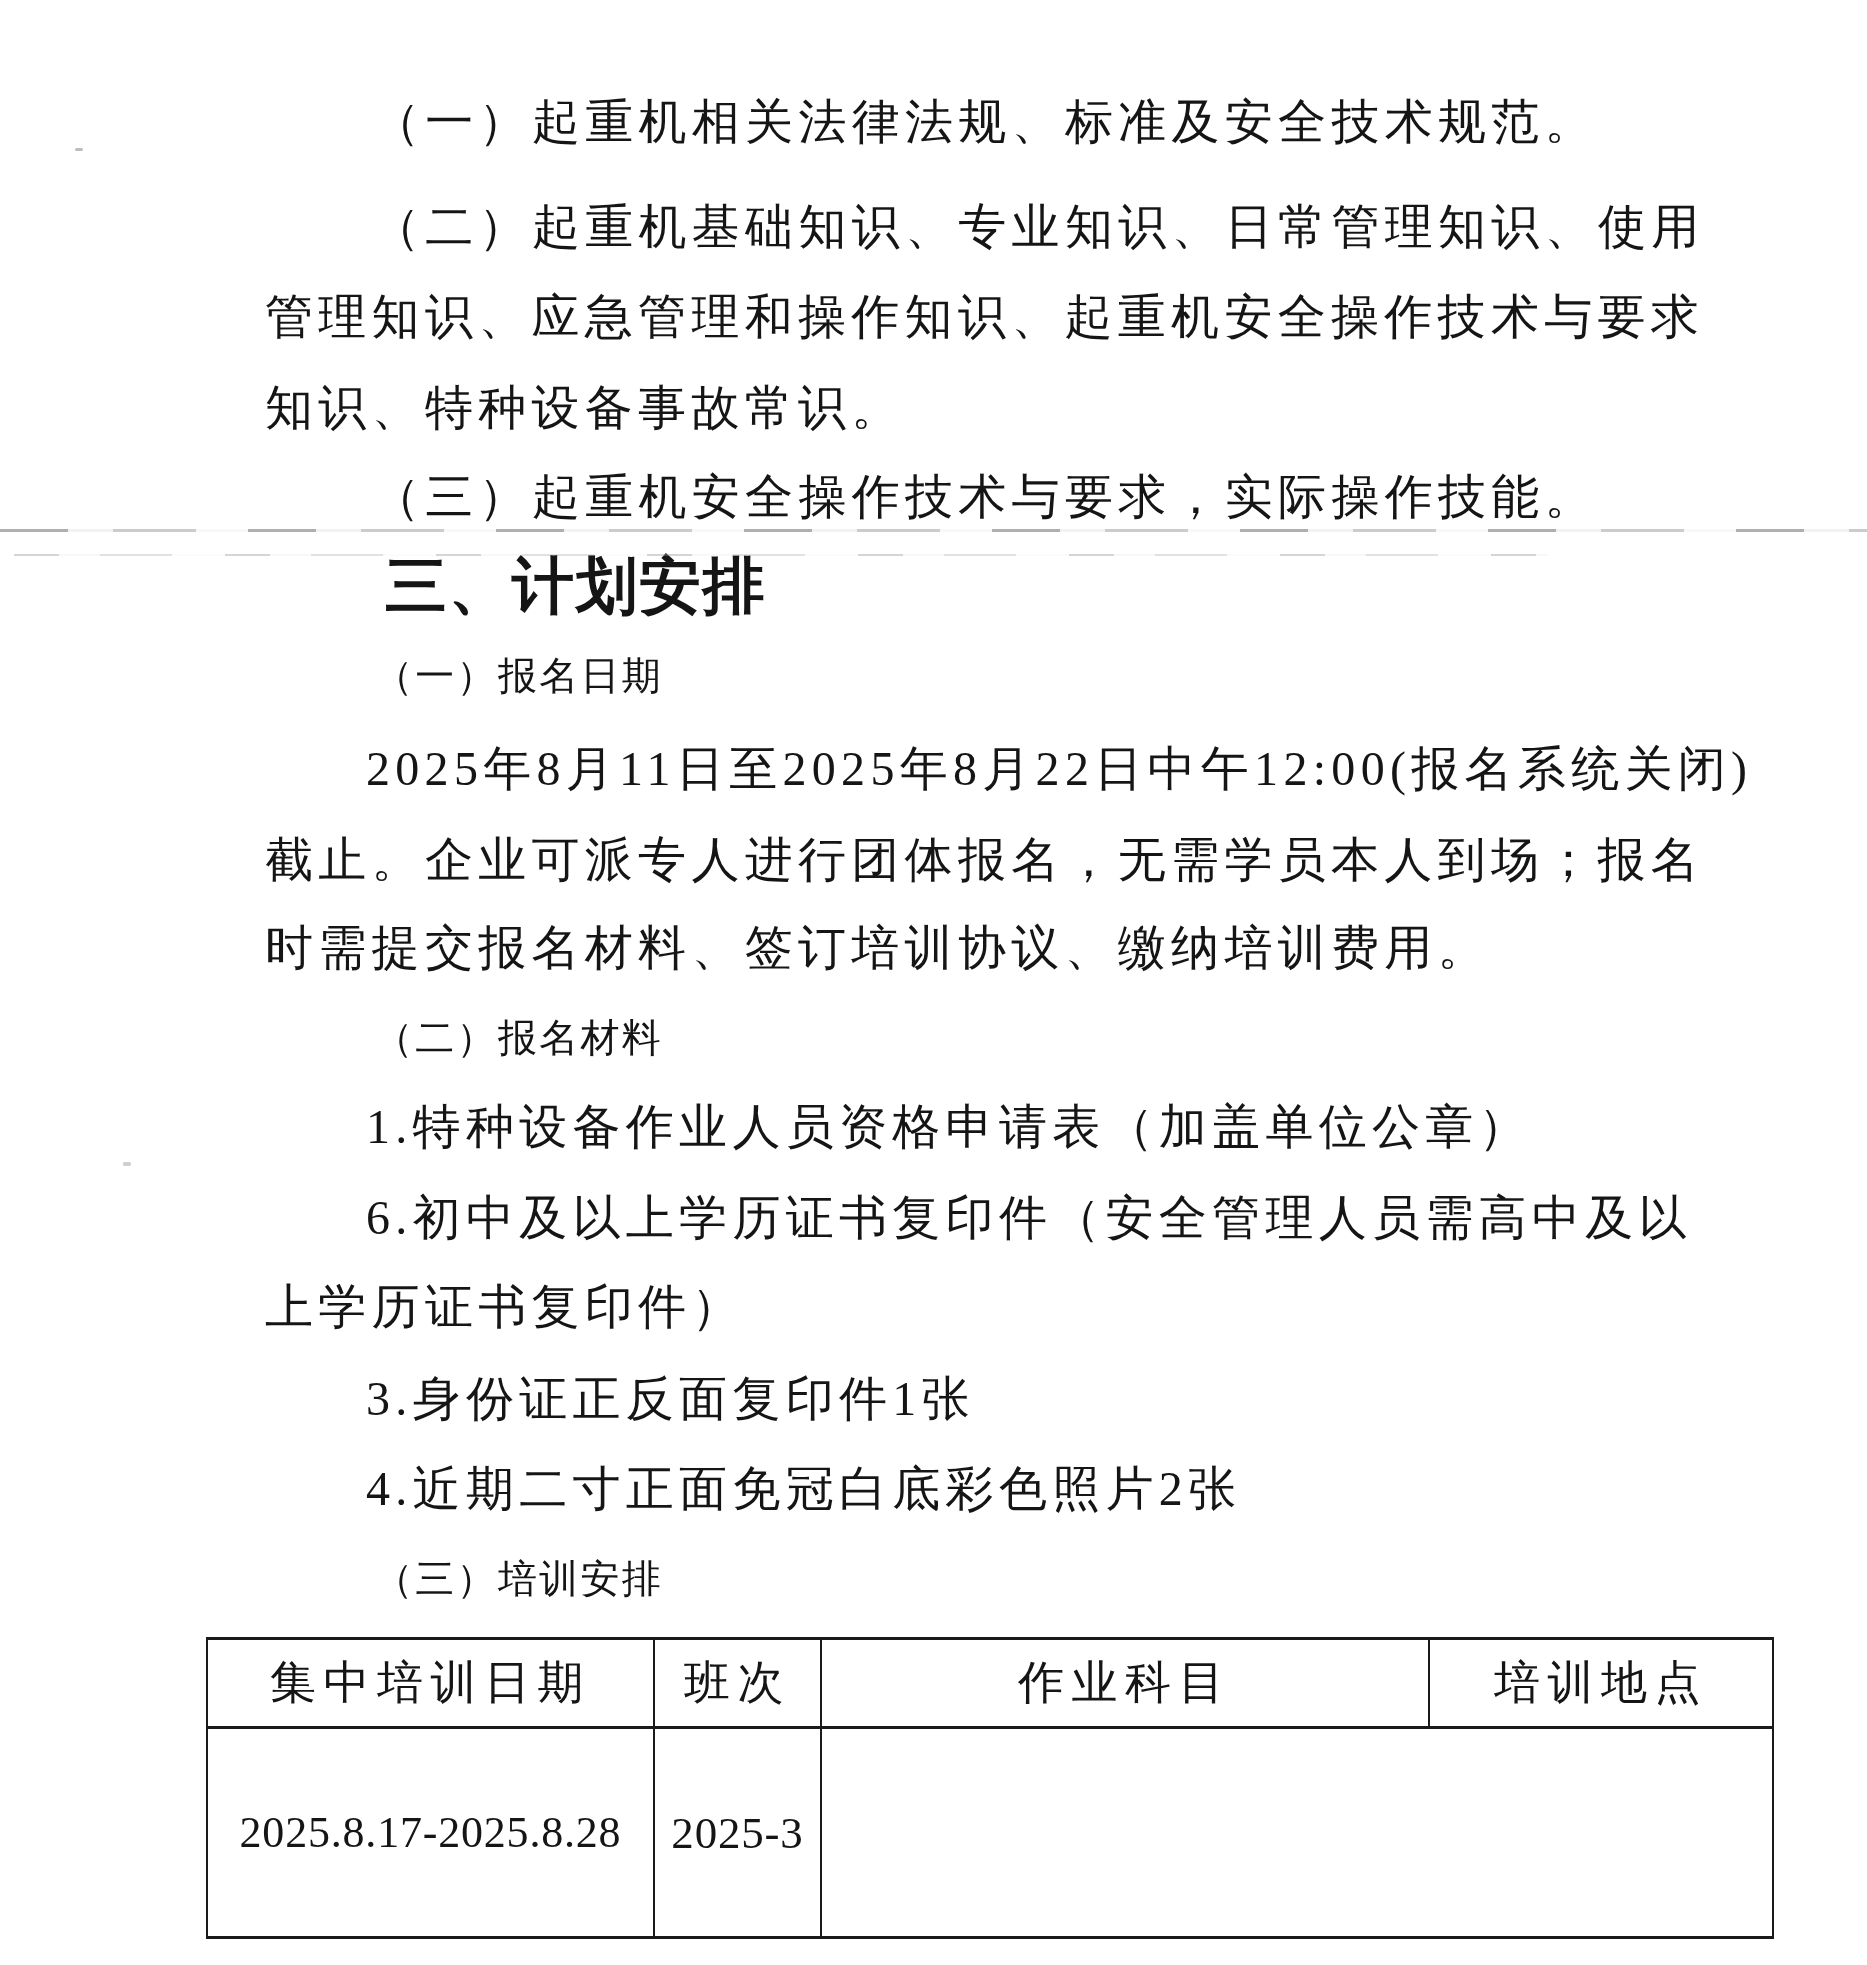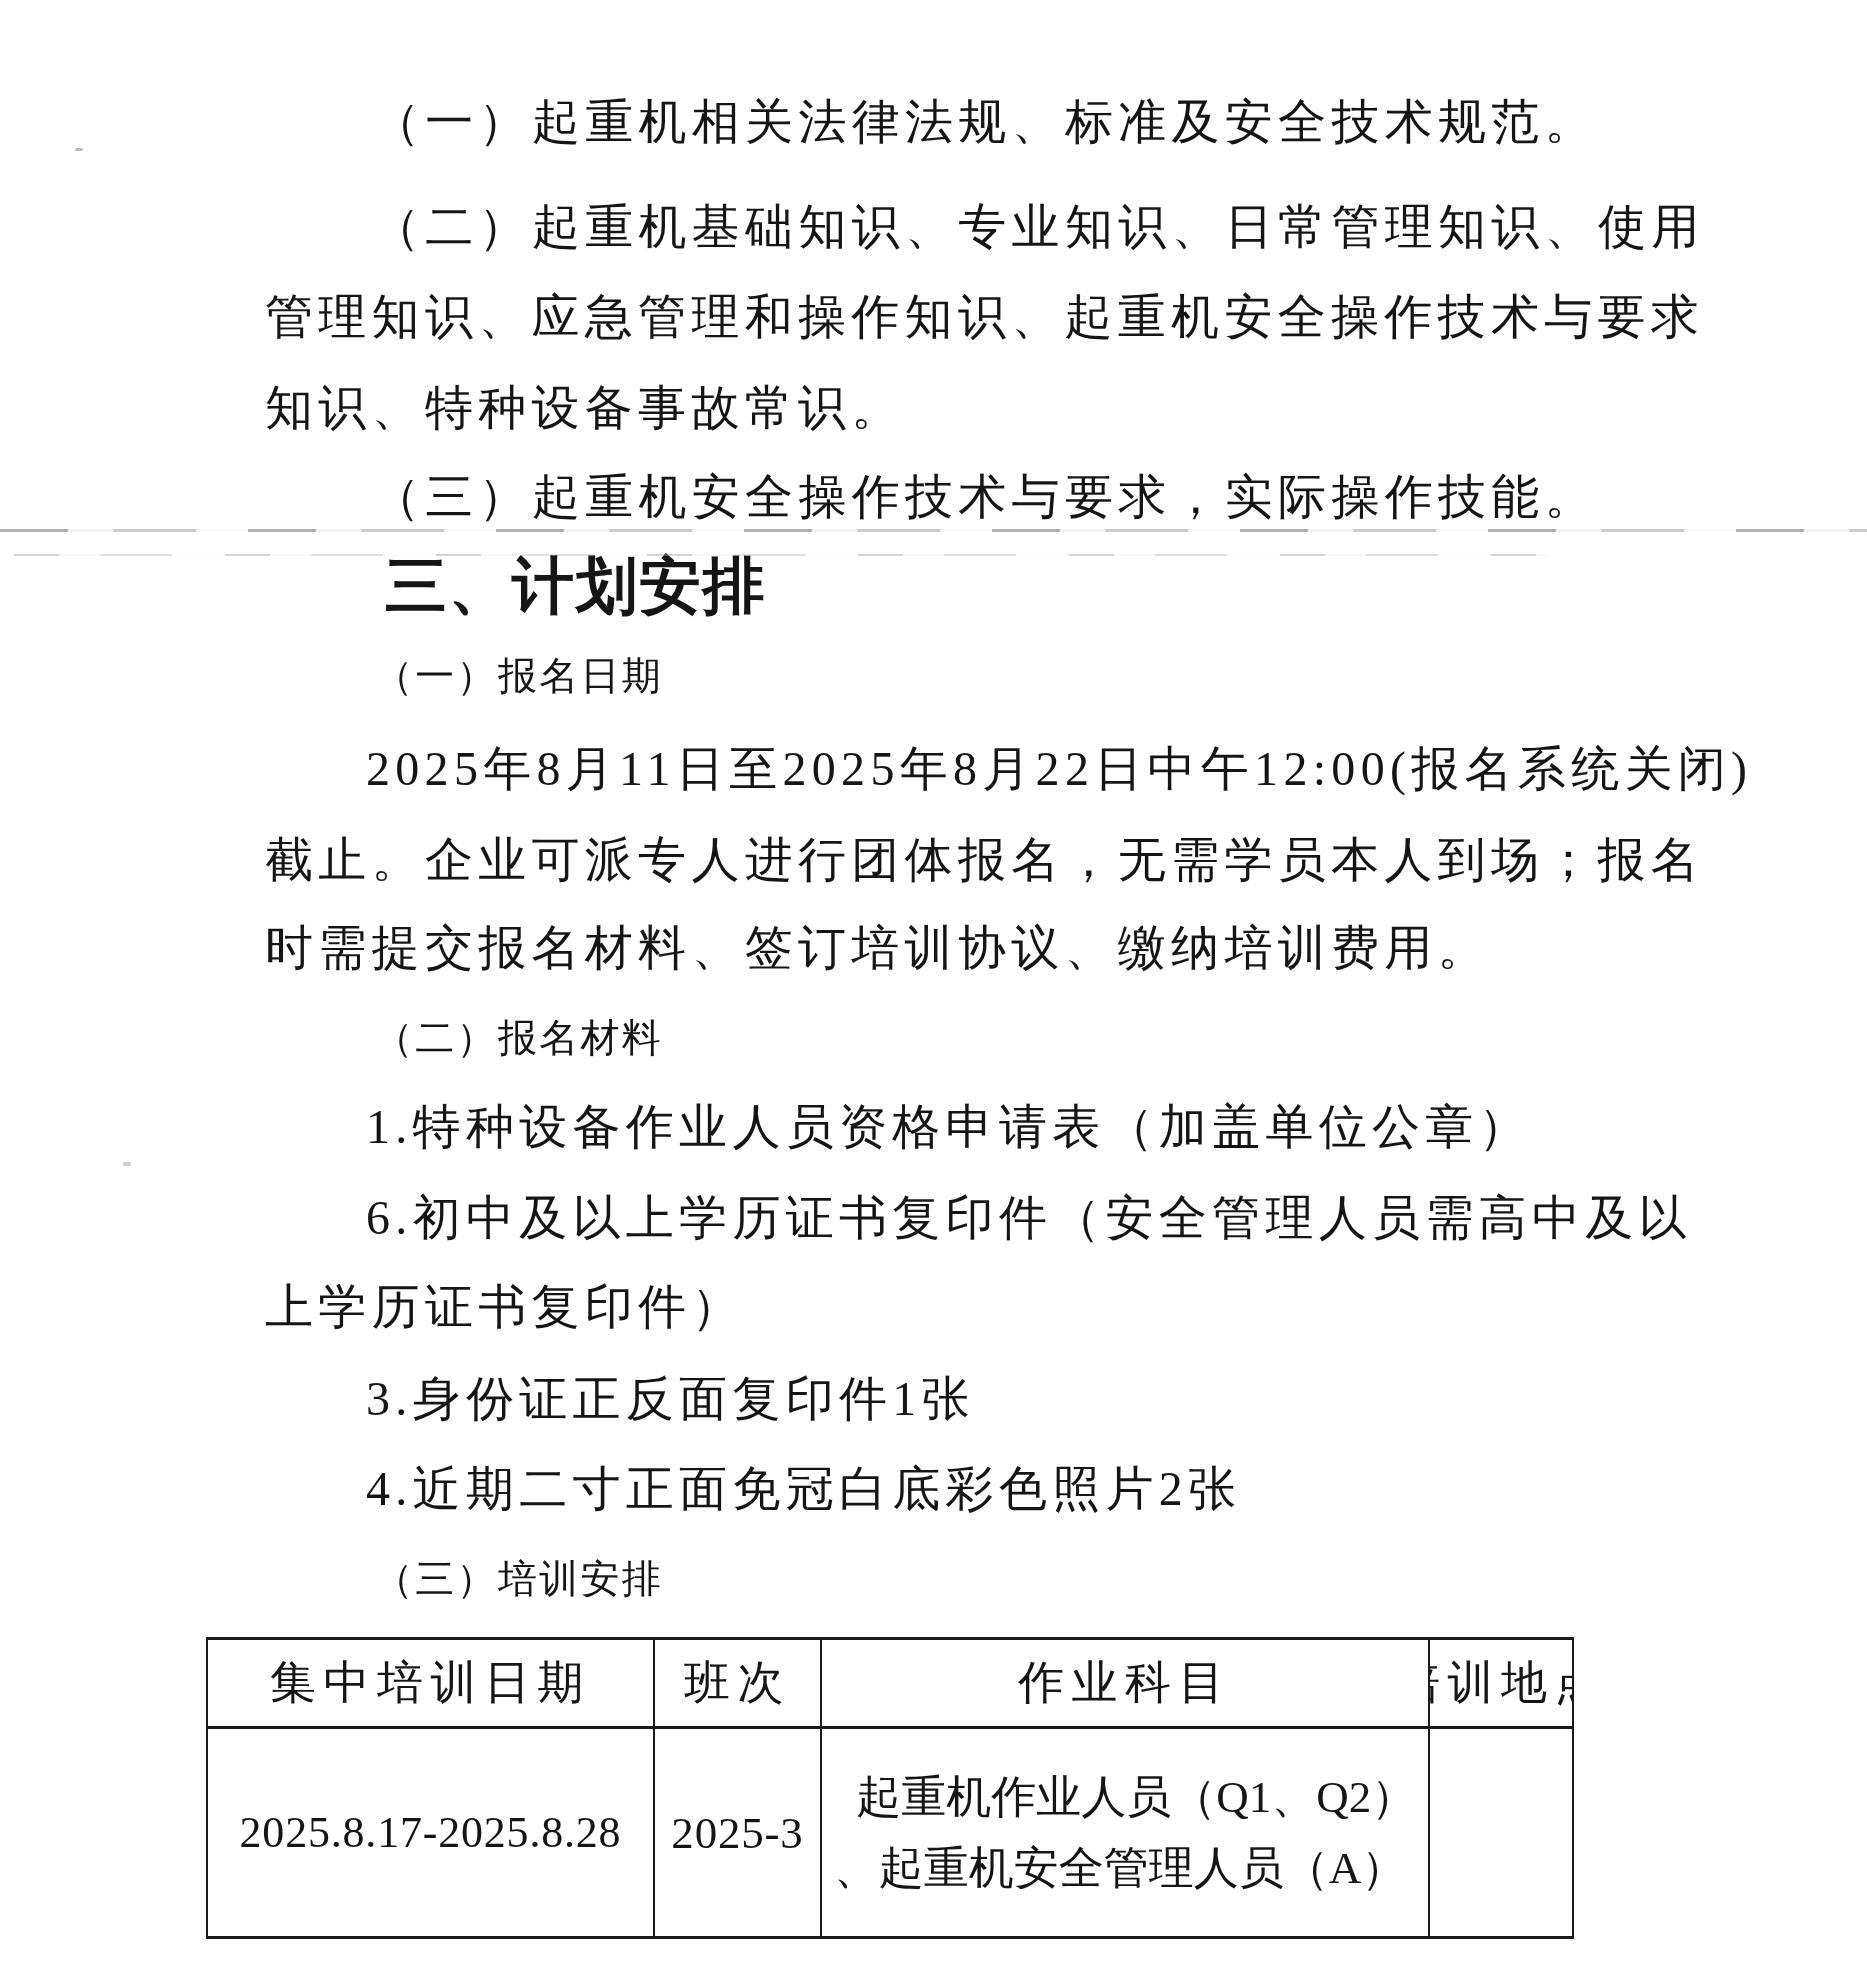--- a/index.html
+++ b/index.html
@@ -82,21 +82,21 @@
     width: 8.3px;
     height: 3.8px;
     background: #cfcfcf;
     border-radius: 1.5px;
   }
   
   #training-table {
     position: absolute;
     left: 206px;
     top: 1600px;
-    width: 1368px;
+    width: 1568px;
     height: 302px;
     box-sizing: border-box;
     border: 2.3px solid #1b1b1b;
     border-top-width: 3px;
     border-bottom-width: 3.8px;
     display: grid;
     grid-template-columns: 447px 167px 608px 1fr;
     grid-template-rows: 89px 1fr;
     background: #ffffff;
   }
@@ -172,22 +172,16 @@
     <div class="cell header-cell last-col">
       <span>培训地点</span>
     </div>
 
     <div class="cell date-cell">
       <span>2025.8.17-2025.8.28</span>
     </div>
     <div class="cell class-cell">
       <span>2025-3</span>
     </div>
-    <div class="cell subject-cell">
-      <div class="block">
-        <span class="subject-line first">起重机作业人员（Q1、Q2）</span>
-        <span class="subject-line">、起重机安全管理人员（A）</span>
-      </div>
-    </div>
   </div>
 
 </div>
 
 
 </body></html>

